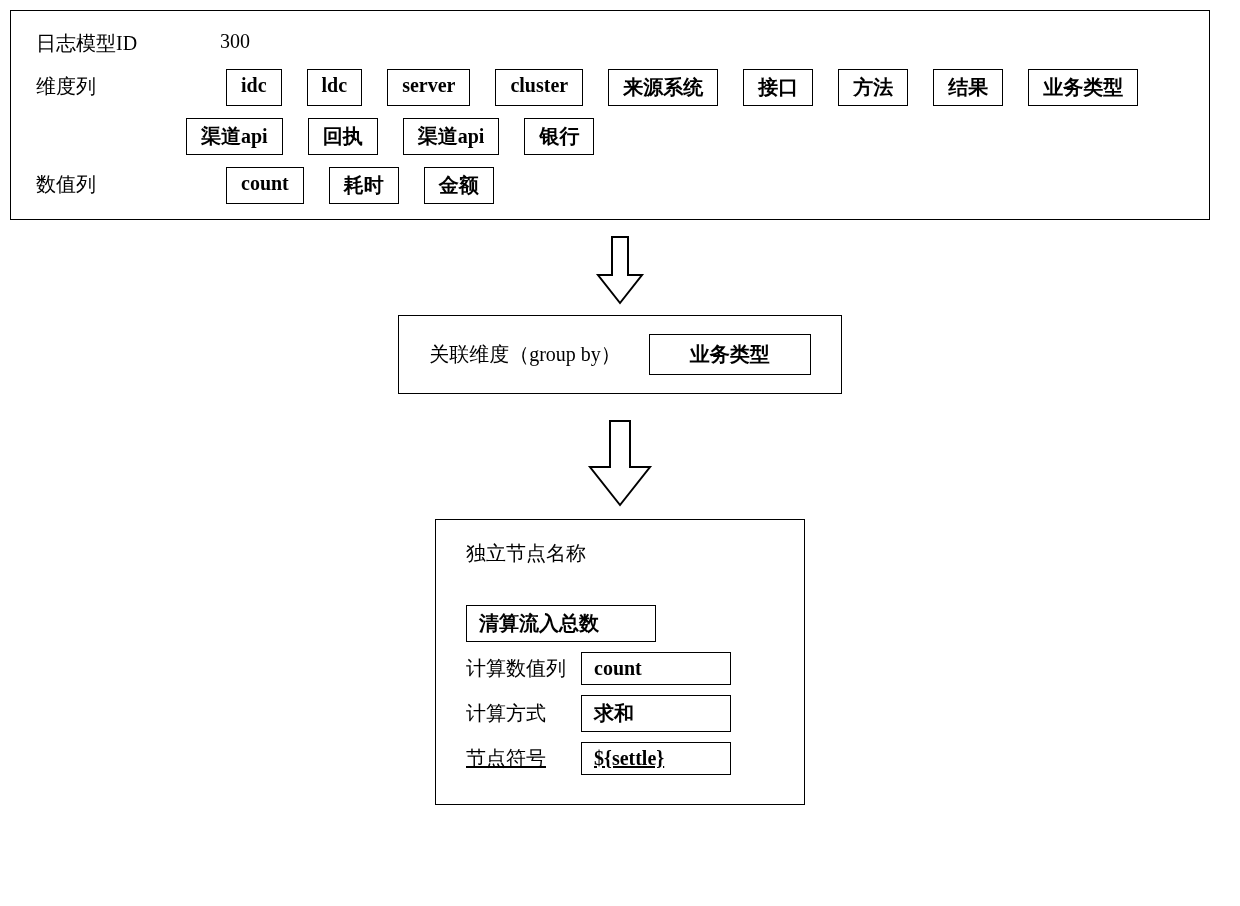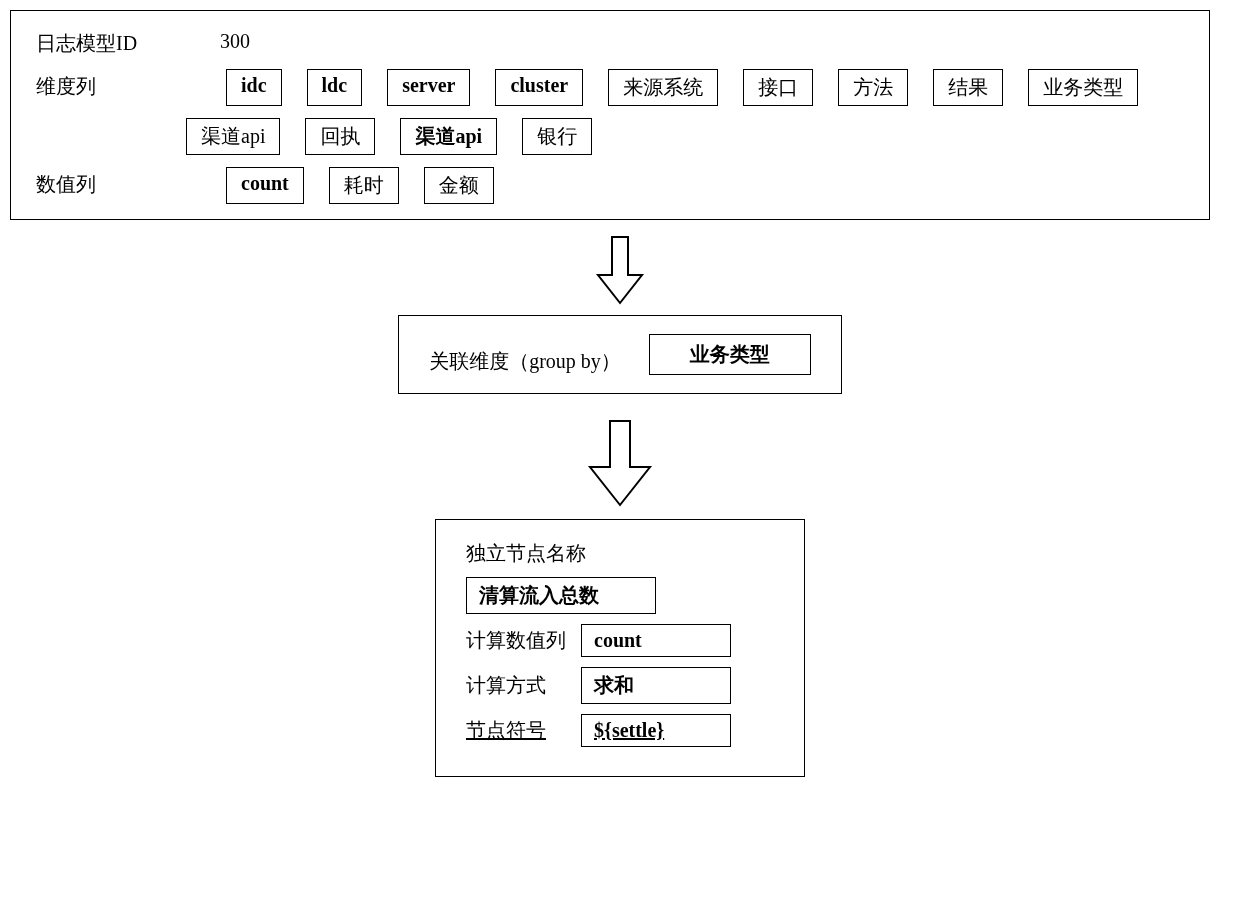--- a/index.html
+++ b/index.html
@@ -42,35 +42,35 @@
       flex: 1;
       margin-left: 36px;
     }
     .chip {
       border: 1.5px solid #000;
       padding: 4px 14px;
       font-weight: bold;
       font-family: "Times New Roman", "SimSun", serif;
       white-space: nowrap;
     }
-    .chip-cn { font-weight: normal; }
+    .chip-cn { font-weight: bold; }
     .arrow-container {
       display: flex;
       justify-content: center;
       margin: 10px 0;
     }
     .arrow-down svg { display: block; }
     .center-wrap {
       display: flex;
       justify-content: center;
     }
     .panel-mid {
       padding: 18px 30px;
       display: inline-flex;
-      align-items: flex-end;
+      align-items: center;
       gap: 28px;
     }
     .panel-mid .chip {
       padding: 6px 40px;
       font-weight: bold;
     }
     .panel-bottom {
       padding: 20px 30px 25px 30px;
       display: inline-block;
       min-width: 370px;
@@ -156,21 +156,21 @@
     </svg>
   </span>
 </div>
 
 <div class="center-wrap">
   <div class="panel panel-bottom">
     <div class="brow title-row">
       <span class="blabel" style="min-width:auto;">独立节点名称</span>
     </div>
     <div class="brow">
-      <span class="bbox" style="min-width:190px;">清算流入总数</span>
+      <span class="bbox" style="min-width:190px;margin-top:28px;">清算流入总数</span>
     </div>
     <div class="brow">
       <span class="blabel">计算数值列</span>
       <span class="bbox">count</span>
     </div>
     <div class="brow">
       <span class="blabel">计算方式</span>
       <span class="bbox">求和</span>
     </div>
     <div class="brow">

